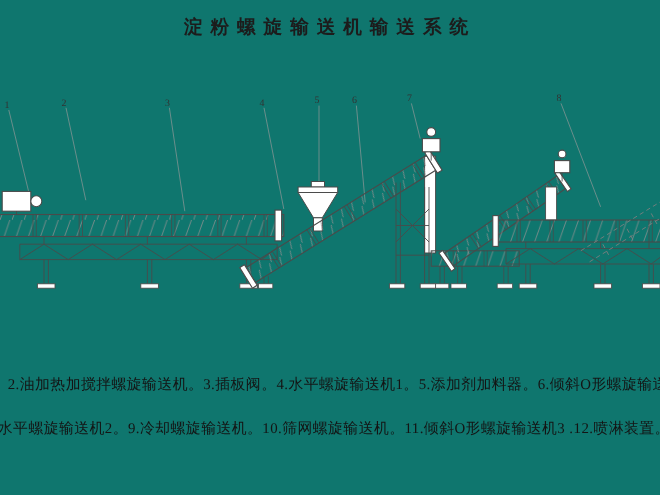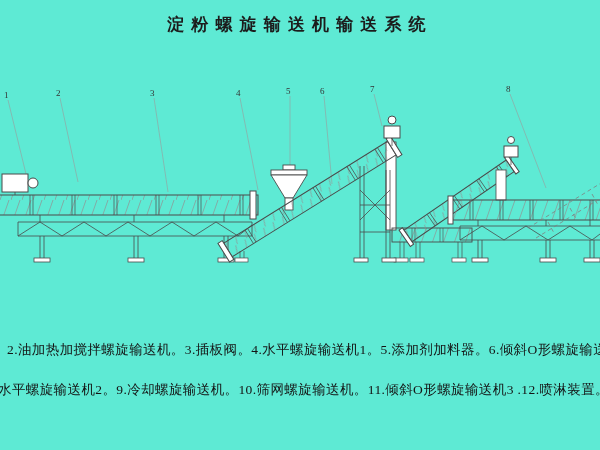--- a/index.html
+++ b/index.html
@@ -1,18 +1,18 @@
 <!DOCTYPE html>
 <html><head>
 <meta charset="utf-8">
 <style>
   html,body{margin:0;padding:0;}
   body{width:600px;height:450px;overflow:hidden;background:#ffffff;
        font-family:"Liberation Serif", serif;}
-  #page{position:relative;width:600px;height:450px;background:#5eead4;overflow:hidden;}
+  #page{position:relative;width:600px;height:450px;background:#0f766e;overflow:hidden;}
   .title{position:absolute;top:13px;left:0;width:600px;text-align:center;
          font-size:17px;font-weight:bold;letter-spacing:0.42em;color:#1c1c1c;
          font-family:"Liberation Serif", serif;}
   .drawing{position:absolute;top:70px;left:0;}
   .caption{position:absolute;top:330px;left:-14px;width:640px;
            font-size:13.5px;color:#141414;letter-spacing:0.4px;line-height:40px;
            font-family:"Liberation Serif", serif;white-space:nowrap;}
   .caption .line2{margin-left:12px;}
   svg text{font-family:"Liberation Serif", serif;font-size:9px;fill:#333;}
 </style>

